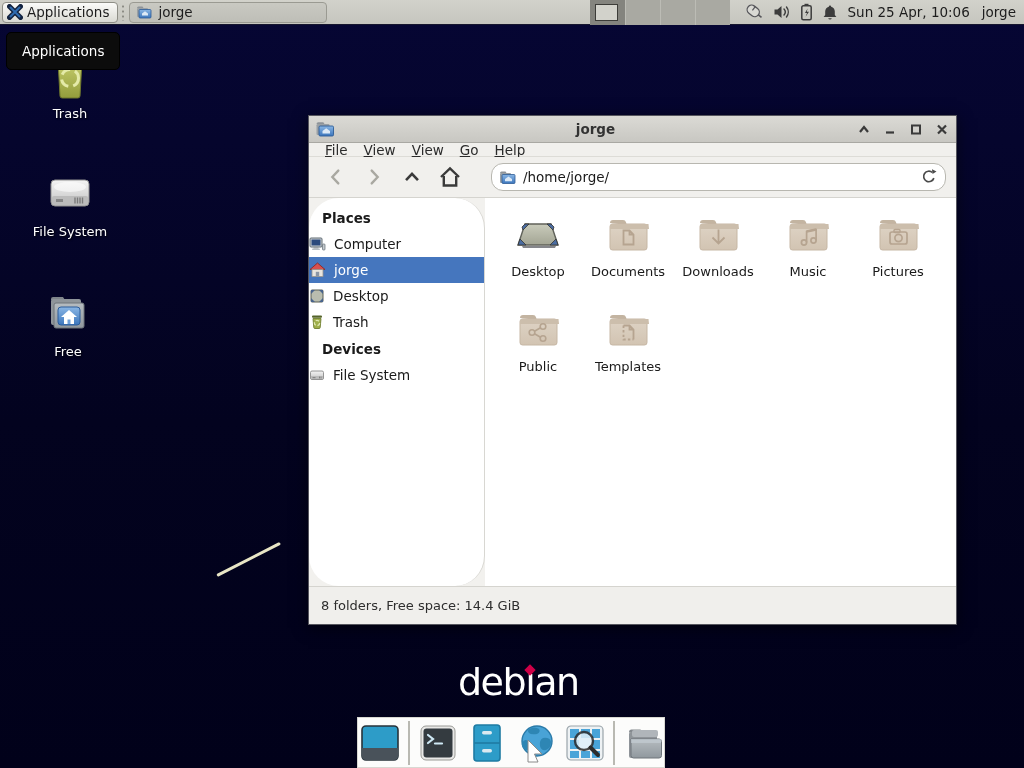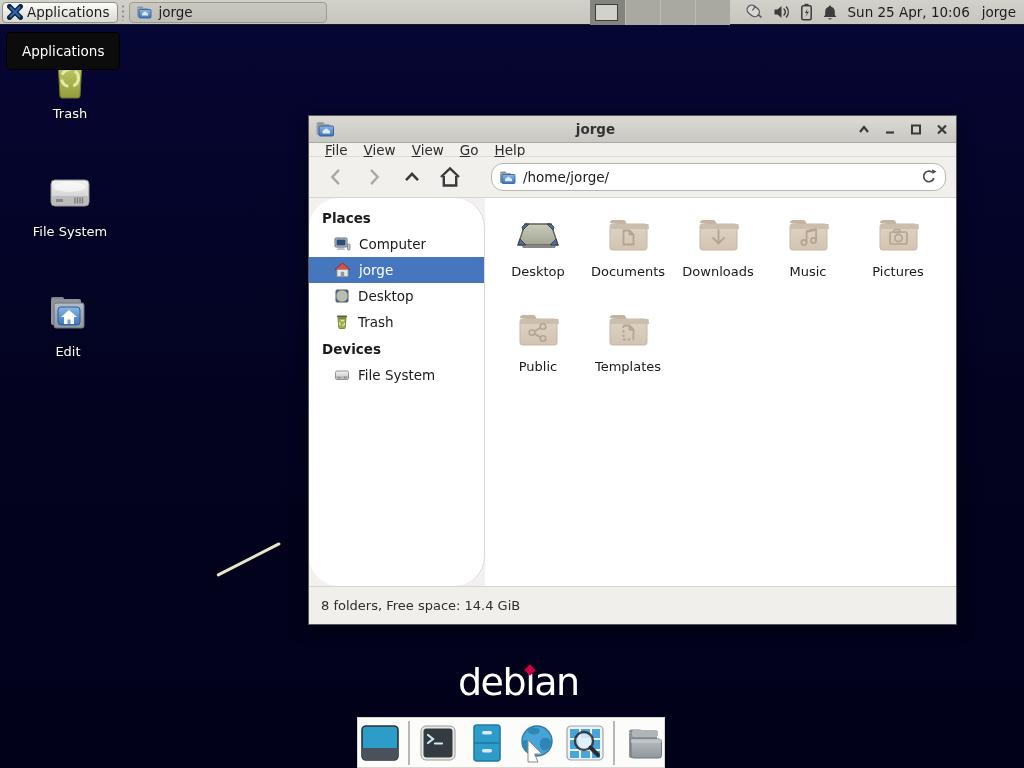--- a/index.html
+++ b/index.html
@@ -75,21 +75,21 @@
   .toolbar { height:41px; background:#f1f0ed; border-bottom:1px solid #d5d4cf;
     display:flex; align-items:center; padding:0 10px; gap:4px; }
   .nav-btn { width:34px; height:30px; display:flex; align-items:center; justify-content:center; border-radius:3px; }
   .pathbar { flex:1; height:28px; margin-left:20px; background:#ffffff; border:1px solid #b8b7b0; border-radius:12px;
     display:flex; align-items:center; padding:0 7px; gap:7px; }
   .path-text { flex:1; font-size:13.5px; color:#1a1a1a; }
 
   .win-body { flex:1; display:flex; min-height:0; }
   .sidebar { width:176px; background:#ffffff; border-right:1px solid #d8d7d2; padding-top:6px; font-size:13.5px;border-radius:30px; }
   .side-header { font-weight:bold; color:#1a1a1a; padding:6px 0 5px 13px; }
-  .side-item { height:26px; display:flex; align-items:center; gap:8px; padding-left:25px; color:#1a1a1a; }
+  .side-item { height:26px; display:flex; align-items:center; gap:8px; color:#1a1a1a; }
   .side-item.selected { background:#4576be; color:#ffffff; }
 
   .files { flex:1; background:#ffffff; padding:10px 0 0 8px; display:flex; flex-wrap:wrap;
     align-content:flex-start; }
   .fcell { width:90px; height:95px; display:flex; flex-direction:column; align-items:center; padding-top:6px; }
   .fcell .ficon { width:48px; height:42px; }
   .fcell .flabel { margin-top:8px; font-size:13px; color:#1a1a1a; text-align:center; }
 
   .statusbar { height:38px; background:#f0efec; border-top:1px solid #d5d4cf; display:flex; align-items:center;
     padding-left:12px; font-size:13px; color:#2e2e2e; }
@@ -221,21 +221,21 @@
   <div class="dicon dicon-home">
     <svg width="48" height="48" viewBox="0 0 48 48">
       <path d="M7 9 q0-2 2-2 h10 l2 3 h-14 z" fill="#7f858a"></path>
       <rect x="7" y="9" width="30" height="26" rx="2" fill="#8f959a"></rect>
       <rect x="10" y="13" width="30" height="25" rx="2" fill="url(#ggrayfold)" stroke="#6e757b" stroke-width="1"></rect>
       <rect x="14" y="17" width="22" height="18" rx="3" fill="url(#gblue)" stroke="#2c5c9a" stroke-width="1"></rect>
       <path d="M25 20 l8 7 h-16 z" fill="#ffffff"></path>
       <rect x="20" y="27" width="10" height="7" fill="#ffffff"></rect>
       <rect x="23.5" y="29.5" width="3" height="4.5" fill="#6f9fd8"></rect>
     </svg>
-    <span class="dlabel">Edit</span>
+    <span class="dlabel">Free</span>
   </div>
 
   <div class="stray-line"></div>
 
   <div class="debian-logo"><span>deb</span><span class="logo-i">i</span><span>an</span></div>
 
   <div class="dock">
     <div class="dock-item">
       <svg width="40" height="38" viewBox="0 0 40 38">
         <rect x="2" y="2" width="36" height="34" rx="4" fill="#2d9cc8" stroke="#27323a" stroke-width="1.6"></rect>

